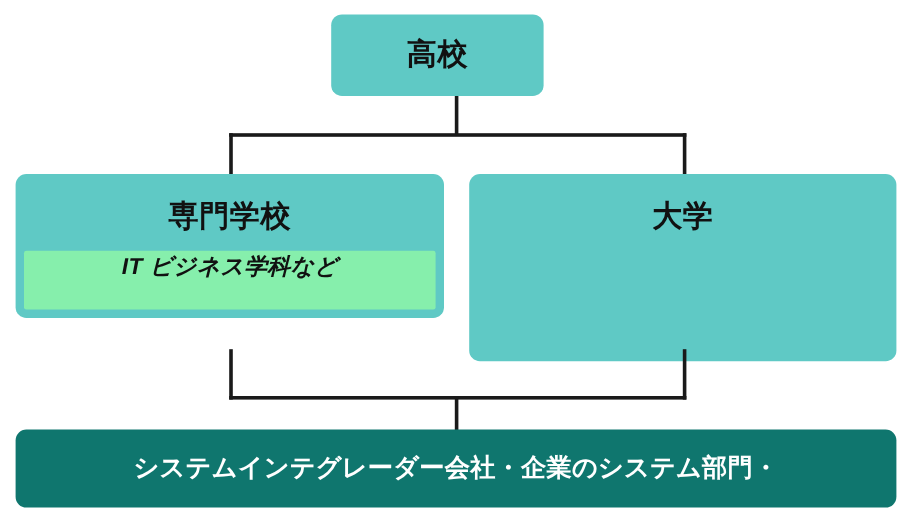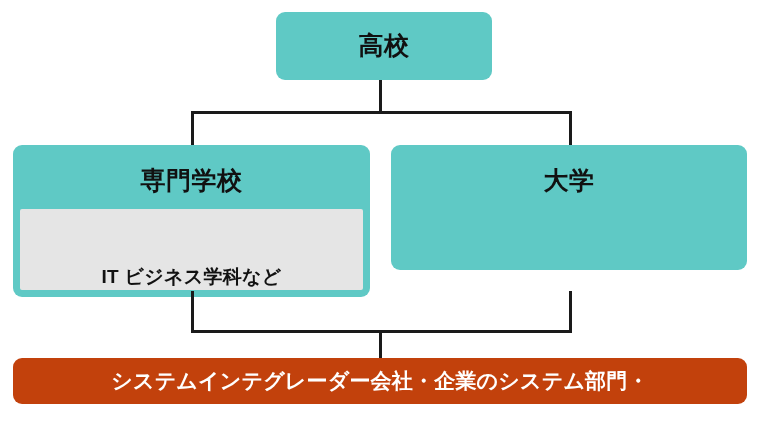--- a/index.html
+++ b/index.html
@@ -53,59 +53,60 @@
     display: flex;
     flex-direction: column;
   }
   .node-split .node-title {
     height: 57px;
     line-height: 57px;
     flex: 0 0 auto;
   }
   .node-body {
     flex: 1 1 auto;
-    background: #e5e5e5;
+    background: #86efac;
     border-radius: 2px;
     display: flex;
-    align-items: flex-end;
+    align-items: flex-start;
     justify-content: center;
+    font-style: italic;
   }
   .node-body-text {
     color: #111111;
     font-size: 19px;
     font-weight: bold;
     text-align: center;
     letter-spacing: 0.3px;
   }
 
   
   #node-high-school {
     left: 276px;
     top: 12px;
-    width: 216px;
+    width: 177px;
     height: 68px;
   }
   #node-vocational {
     left: 13px;
     top: 145px;
     width: 357px;
-    height: 152px;
+    height: 120px;
   }
   #node-university {
     left: 391px;
     top: 145px;
     width: 356px;
-    height: 125px;
+    height: 156px;
   }
   #node-career {
     left: 13px;
     top: 358px;
     width: 734px;
-    height: 46px;
-    background: #c2410c;
+    height: 65px;
+    background: #0f766e;
     display: flex;
     align-items: center;
     justify-content: center;
   }
   .career-text {
     color: #ffffff;
     font-size: 21px;
     font-weight: bold;
     line-height: 1.42;
     text-align: center;

